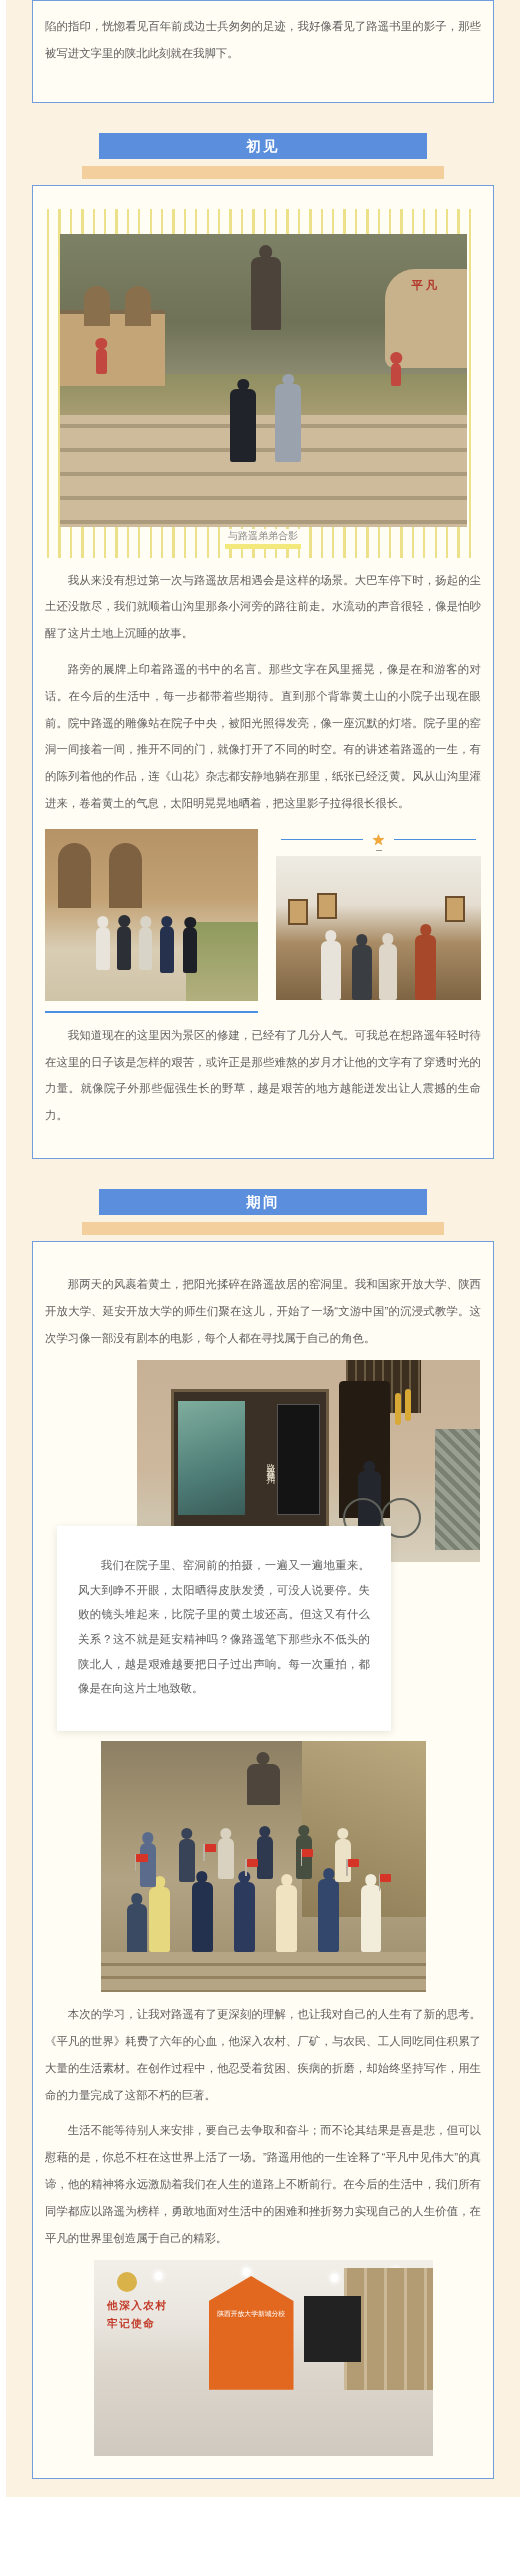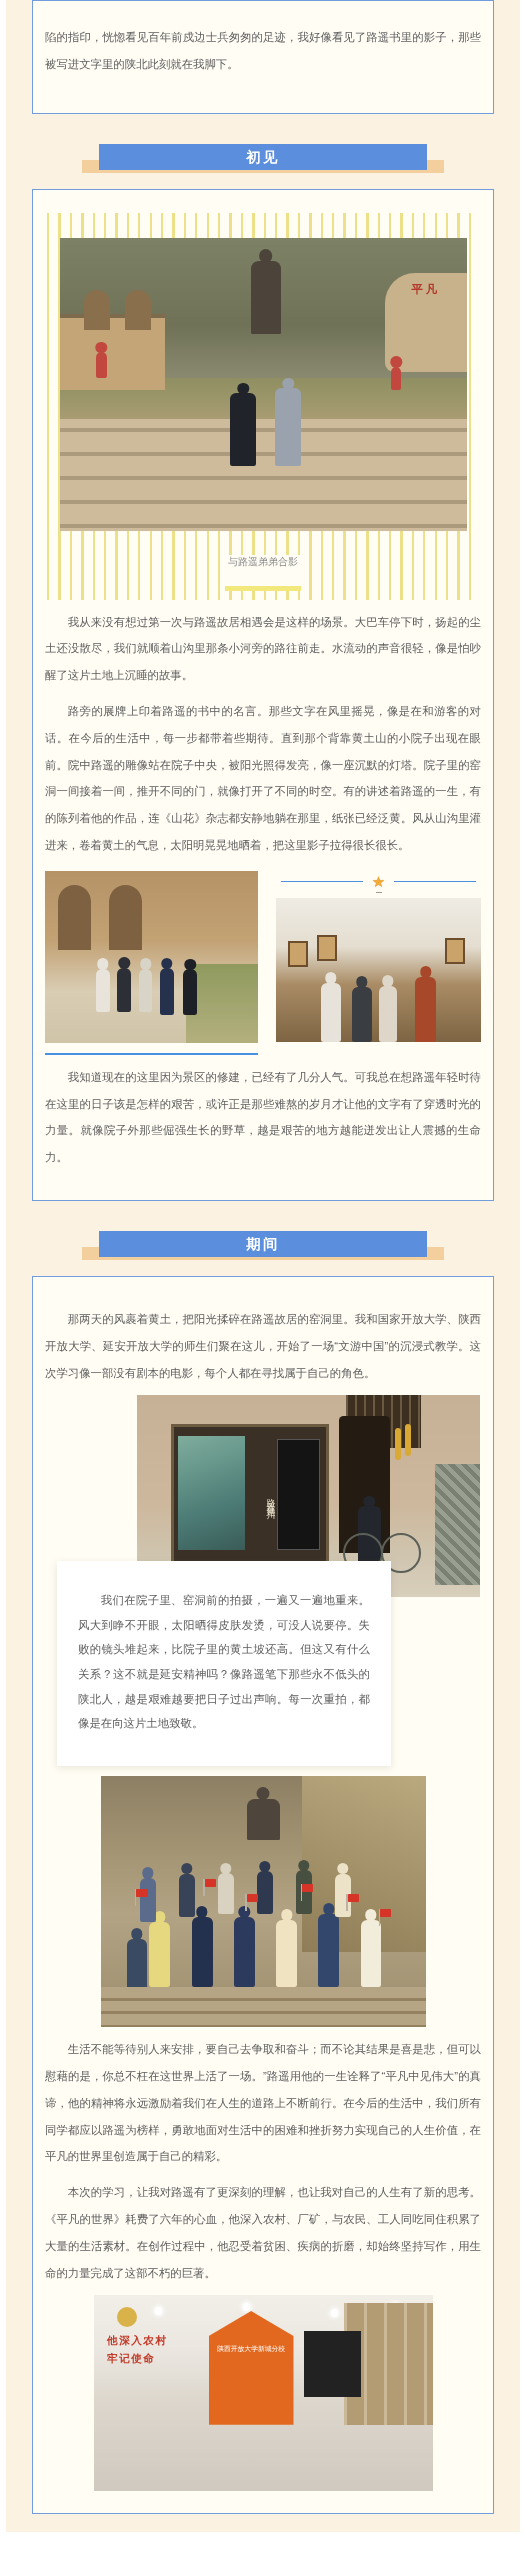--- a/index.html
+++ b/index.html
@@ -2,35 +2,35 @@
 <html style="font-size:12px"><head>
 <meta charset="utf-8">
 <style>
 *{margin:0;padding:0;box-sizing:border-box}
 html,body{background:#fff}
 body{width:526px;font-family:"Liberation Sans","DejaVu Sans",sans-serif;-webkit-font-smoothing:antialiased}
 .page{margin:0 6px;background:#fcf2e1;padding-bottom:18px}
 
 
 .card{margin:0 26px;background:#fffdf4;border:0.8px solid #6f9ddd;padding:20px 12px}
-.card-intro{padding:14px 12px 26px}
+.card-intro{padding:3px 12px 26px}
 .para{font-size:11.4px;color:#5d5d5d;line-height:2.35;text-align:justify;text-indent:2em;margin:9px 0}
 .para.noindent{text-indent:0}
 
 
-.sec-header{position:relative;width:362px;margin:30px auto 16px;height:29px}
+.sec-header{position:relative;width:362px;margin:30px auto 6px;height:46px}
 .sec-ribbon{position:absolute;left:0;right:0;bottom:0;height:13px;background:#f2cf9d}
 .sec-title{position:absolute;left:16.7px;right:16.7px;top:0;height:26px;background:#5b8edc;color:#fff;
   font-size:14.4px;font-weight:bold;text-align:center;line-height:26px;letter-spacing:2.3px}
 
 
 .film{margin:3px 1.5px 7.6px;padding:25px 0 9px;text-align:center;
   background:repeating-linear-gradient(90deg,#ece188 0 2.3px,rgba(0,0,0,0) 2.3px 11.4px)}
-.film-caption{display:inline-block;margin-top:24px;font-size:10px;color:#8a8a8a;
-  border-bottom:5.3px solid #f3e87c;padding:0 3px 17px;background:#fffdf4}
+.film-caption{display:inline-block;margin-top:2px;font-size:10px;color:#8a8a8a;
+  border-bottom:5.3px solid #f3e87c;padding:0 3px 1px;background:#fffdf4}
 
 
 .ph{position:relative;overflow:hidden;display:block}
 .fig{position:absolute;border-radius:6px 6px 2.3px 2.3px;background:currentColor}
 .fig::before{content:"";position:absolute;top:-10.6px;left:50%;transform:translateX(-50%);
   width:11.4px;height:11.4px;border-radius:50%;background:currentColor}
 .flag{position:absolute;width:11.4px;height:7.6px;background:#d63426;border-radius:0.8px}
 .flag::after{content:"";position:absolute;left:-1.5px;top:0;width:1.5px;height:16.7px;background:#b9b2a5}
 
 
@@ -230,22 +230,22 @@
       <span class="fig" style="color:#ece2c8;left:72%;bottom:44%;width:16.7px;height:43px"></span>
       <span class="flag" style="left:11%;bottom:52%"></span>
       <span class="flag" style="left:32%;bottom:56%"></span>
       <span class="flag" style="left:45%;bottom:50%"></span>
       <span class="flag" style="left:62%;bottom:54%"></span>
       <span class="flag" style="left:76%;bottom:50%"></span>
       <span class="flag" style="left:86%;bottom:44%"></span>
       <div class="steps"></div>
     </div>
 
+    <p class="para">本次的学习，让我对路遥有了更深刻的理解，也让我对自己的人生有了新的思考。《平凡的世界》耗费了六年的心血，他深入农村、厂矿，与农民、工人同吃同住积累了大量的生活素材。在创作过程中，他忍受着贫困、疾病的折磨，却始终坚持写作，用生命的力量完成了这部不朽的巨著。</p>
     <p class="para">生活不能等待别人来安排，要自己去争取和奋斗；而不论其结果是喜是悲，但可以慰藉的是，你总不枉在这世界上活了一场。”路遥用他的一生诠释了“平凡中见伟大”的真谛，他的精神将永远激励着我们在人生的道路上不断前行。在今后的生活中，我们所有同学都应以路遥为榜样，勇敢地面对生活中的困难和挫折努力实现自己的人生价值，在平凡的世界里创造属于自己的精彩。</p>
-    <p class="para">本次的学习，让我对路遥有了更深刻的理解，也让我对自己的人生有了新的思考。《平凡的世界》耗费了六年的心血，他深入农村、厂矿，与农民、工人同吃同住积累了大量的生活素材。在创作过程中，他忍受着贫困、疾病的折磨，却始终坚持写作，用生命的力量完成了这部不朽的巨著。</p>
 
     <div class="ph ph-lobby">
       <span class="light" style="left:18%;top:6%"></span>
       <span class="light" style="left:44%;top:4%"></span>
       <span class="light" style="left:70%;top:7%"></span>
       <span class="light" style="left:88%;top:4%"></span>
       <div class="emblem"></div>
       <div class="slogan">
         <div>他深入农村</div>
         <div>牢记使命</div>

